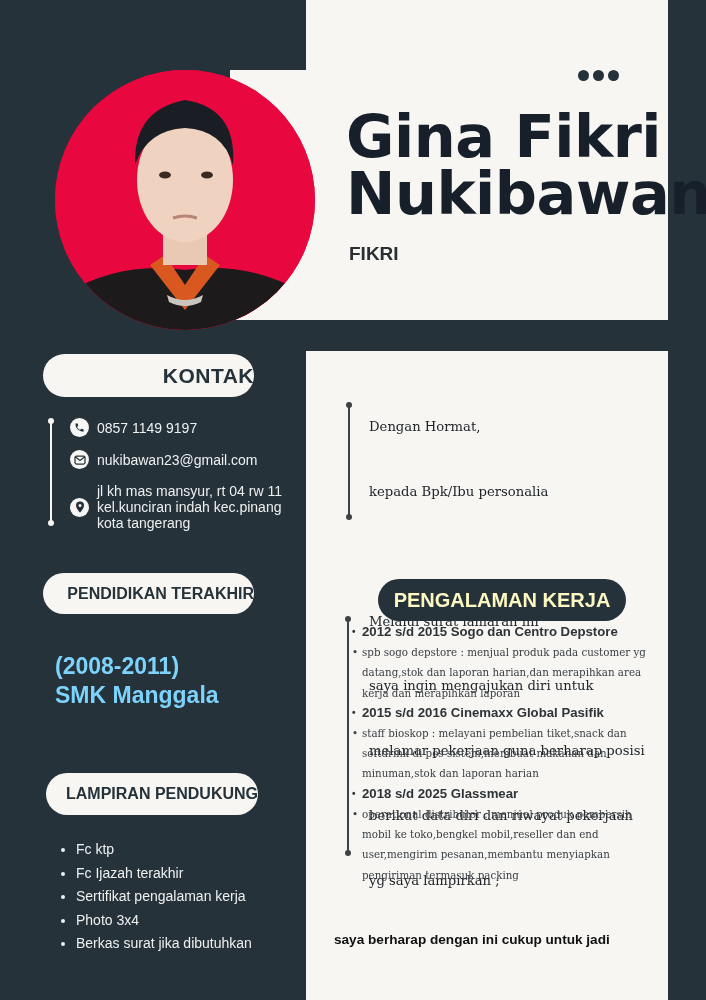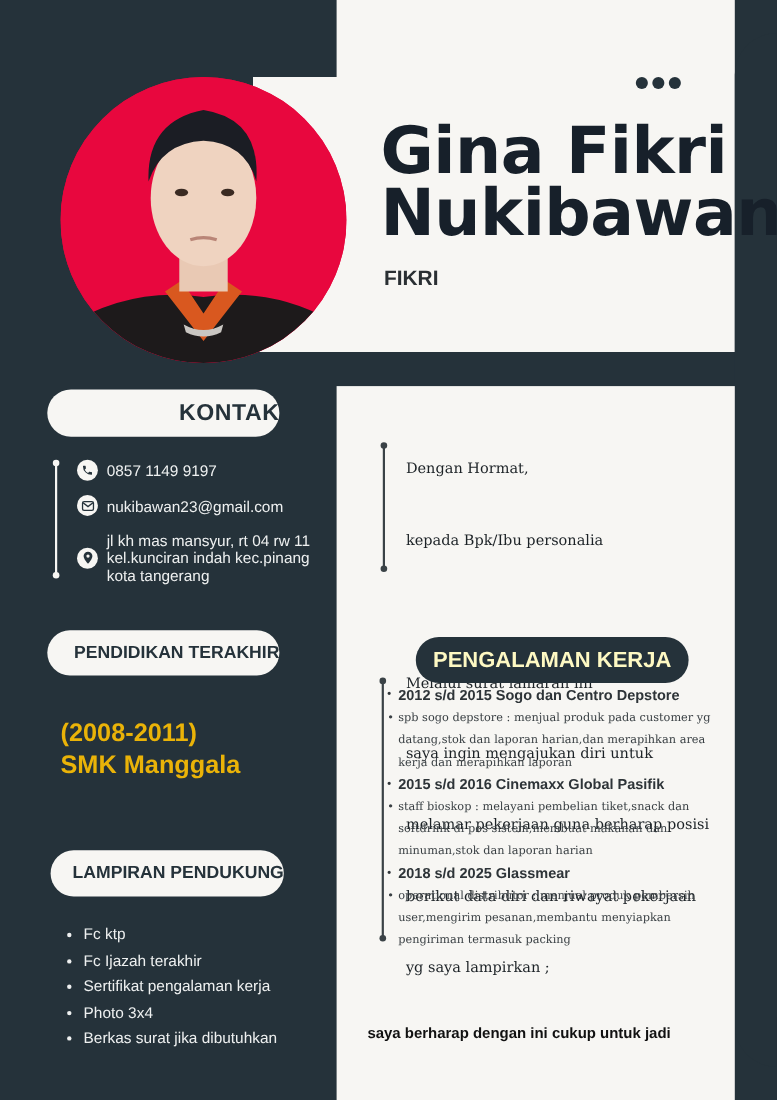--- a/index.html
+++ b/index.html
@@ -16,21 +16,21 @@
   .pill{position:absolute;background:#f7f6f3;border-radius:22px;color:#25323a;font-weight:bold;text-align:right;font-family:"Liberation Sans",sans-serif;}
   .pill-kontak{left:43px;top:354px;width:211px;height:43px;line-height:43px;font-size:21px;letter-spacing:0.5px;}
   .pill-pend{left:43px;top:573px;width:211px;height:41px;line-height:41px;font-size:16px;}
   .pill-lamp{left:46px;top:773px;width:212px;height:42px;line-height:42px;font-size:16px;}
   .timeline-l{position:absolute;left:50px;top:420px;width:2px;height:104px;background:#f7f6f3;}
   .timeline-l:before,.timeline-l:after{content:"";position:absolute;left:-2px;width:6px;height:6px;border-radius:50%;background:#f7f6f3;}
   .timeline-l:before{top:-2px;} .timeline-l:after{bottom:-2px;}
   .contact{position:absolute;left:70px;color:#eef0f0;font-size:14px;font-family:"Liberation Sans",sans-serif;display:flex;align-items:center;gap:8px;}
   .contact .ic{width:19px;height:19px;border-radius:50%;background:#f7f6f3;display:flex;align-items:center;justify-content:center;flex:none;}
   .contact .txt{line-height:16px;}
-  .edu{position:absolute;left:55px;top:652px;color:#eab308;font-weight:bold;font-size:23px;line-height:29px;font-family:"Liberation Sans",sans-serif;}
+  .edu{position:absolute;left:55px;top:652px;color:#7dd3fc;font-weight:bold;font-size:23px;line-height:29px;font-family:"Liberation Sans",sans-serif;}
   .attach{position:absolute;left:60px;top:838px;color:#eef0f0;font-size:14px;font-family:"Liberation Sans",sans-serif;margin:0;padding:0 0 0 16px;}
   .attach li{line-height:23.5px;}
   .letter{position:absolute;left:358px;top:373px;font-family:"DejaVu Serif",serif;font-size:13.2px;line-height:21.6px;color:#1c2226;white-space:pre;margin-left:11px;}
   .timeline-r{position:absolute;left:348px;top:404px;width:2px;height:114px;background:#3a4246;}
   .timeline-r:before,.timeline-r:after{content:"";position:absolute;left:-2px;width:6px;height:6px;border-radius:50%;background:#3a4246;}
   .timeline-r:before{top:-2px;} .timeline-r:after{bottom:-2px;}
   .pill-exp{position:absolute;left:378px;top:579px;width:248px;height:42px;line-height:42px;background:#25323a;color:#fef9c3;border-radius:22px;text-align:center;font-weight:bold;font-size:20px;font-family:"Liberation Sans",sans-serif;}
   .timeline-e{position:absolute;left:347px;top:618px;width:2px;height:236px;background:#3a4246;}
   .timeline-e:before,.timeline-e:after{content:"";position:absolute;left:-2px;width:6px;height:6px;border-radius:50%;background:#3a4246;}
   .timeline-e:before{top:-2px;} .timeline-e:after{bottom:-2px;}
@@ -148,20 +148,21 @@
   </div>
   <div class="job">2015 s/d 2016 Cinemaxx Global Pasifik</div>
   <div class="desc">
     <div>staff bioskop : melayani pembelian tiket,snack dan</div>
     <div>softdrink di pos sistem,membuat makanan dan</div>
     <div>minuman,stok dan laporan harian</div>
   </div>
   <div class="job">2018 s/d 2025 Glassmear</div>
   <div class="desc">
     <div>operational distributor : menjual produk pembersih</div>
+    <div>mobil ke toko,bengkel mobil,reseller dan end</div>
     <div>user,mengirim pesanan,membantu menyiapkan</div>
     <div>pengiriman termasuk packing</div>
   </div>
 </div>
 
 <div class="closing">
   <div>saya berharap dengan ini cukup untuk jadi</div>
   
   
   

